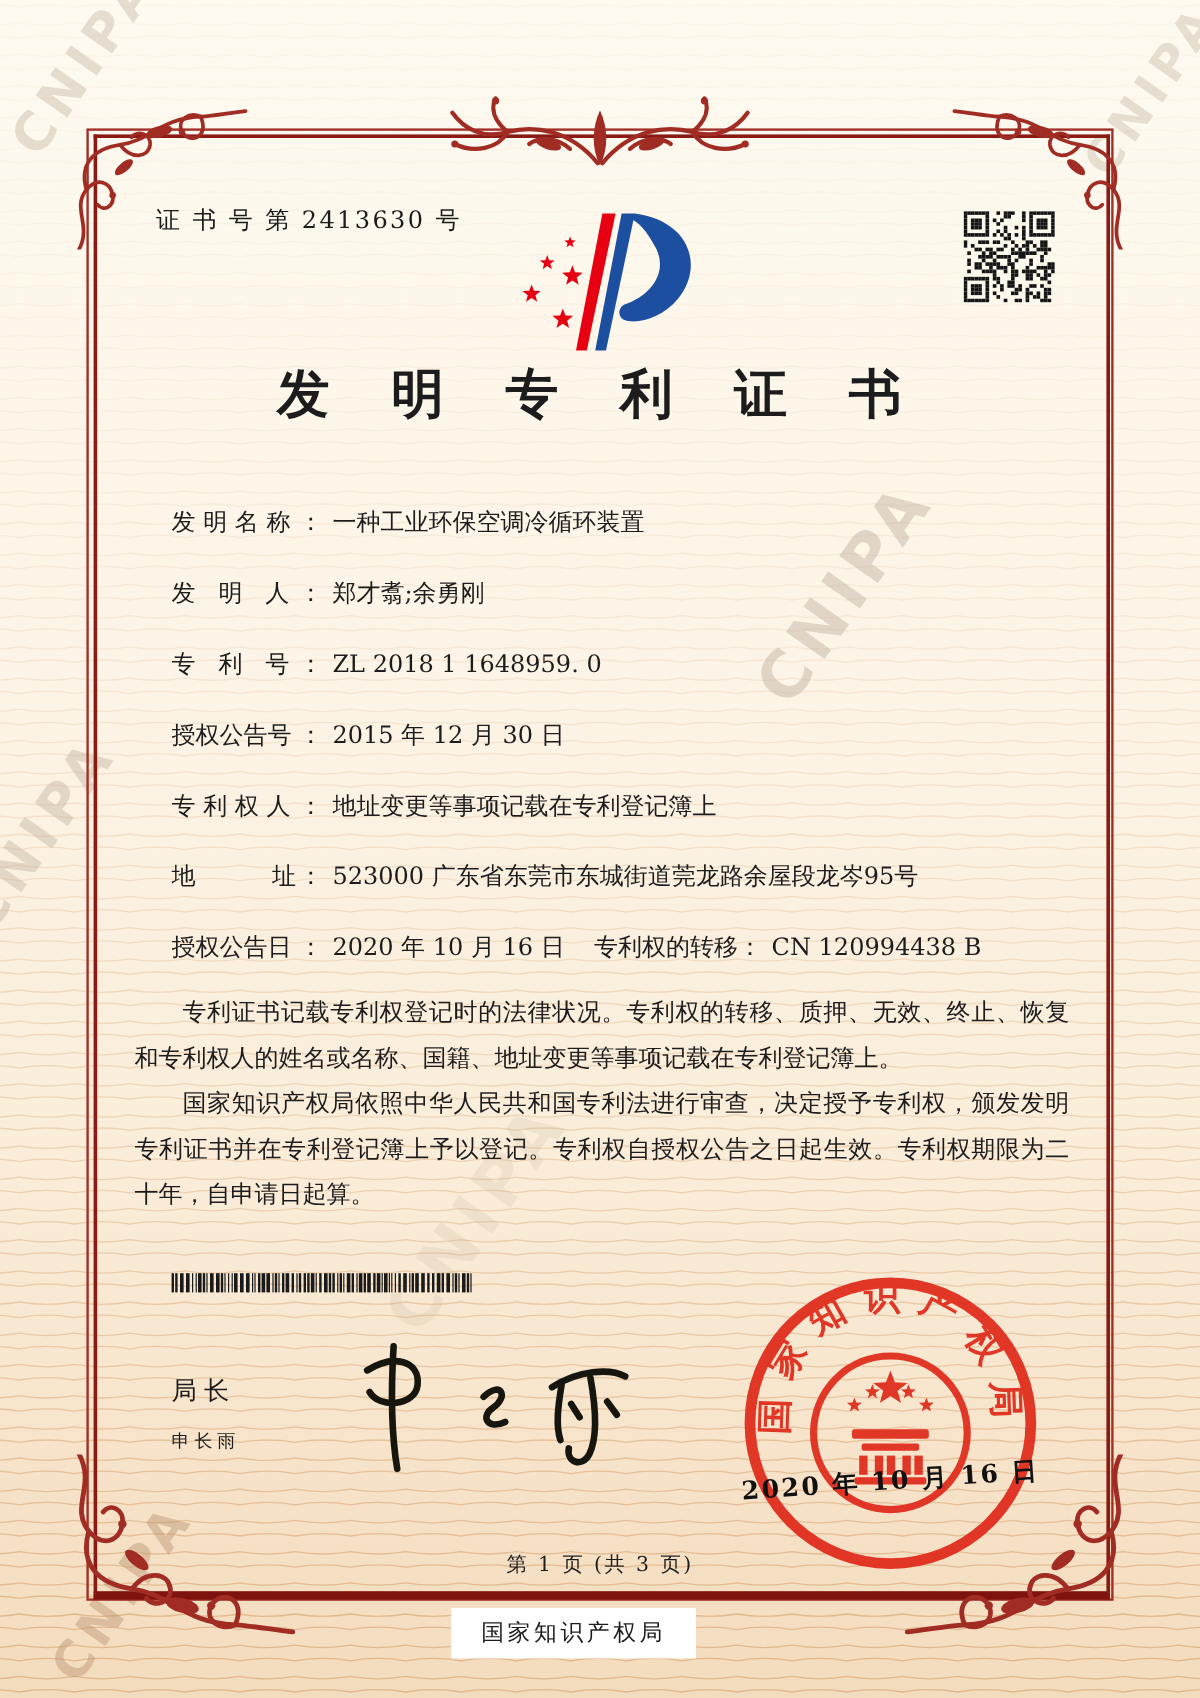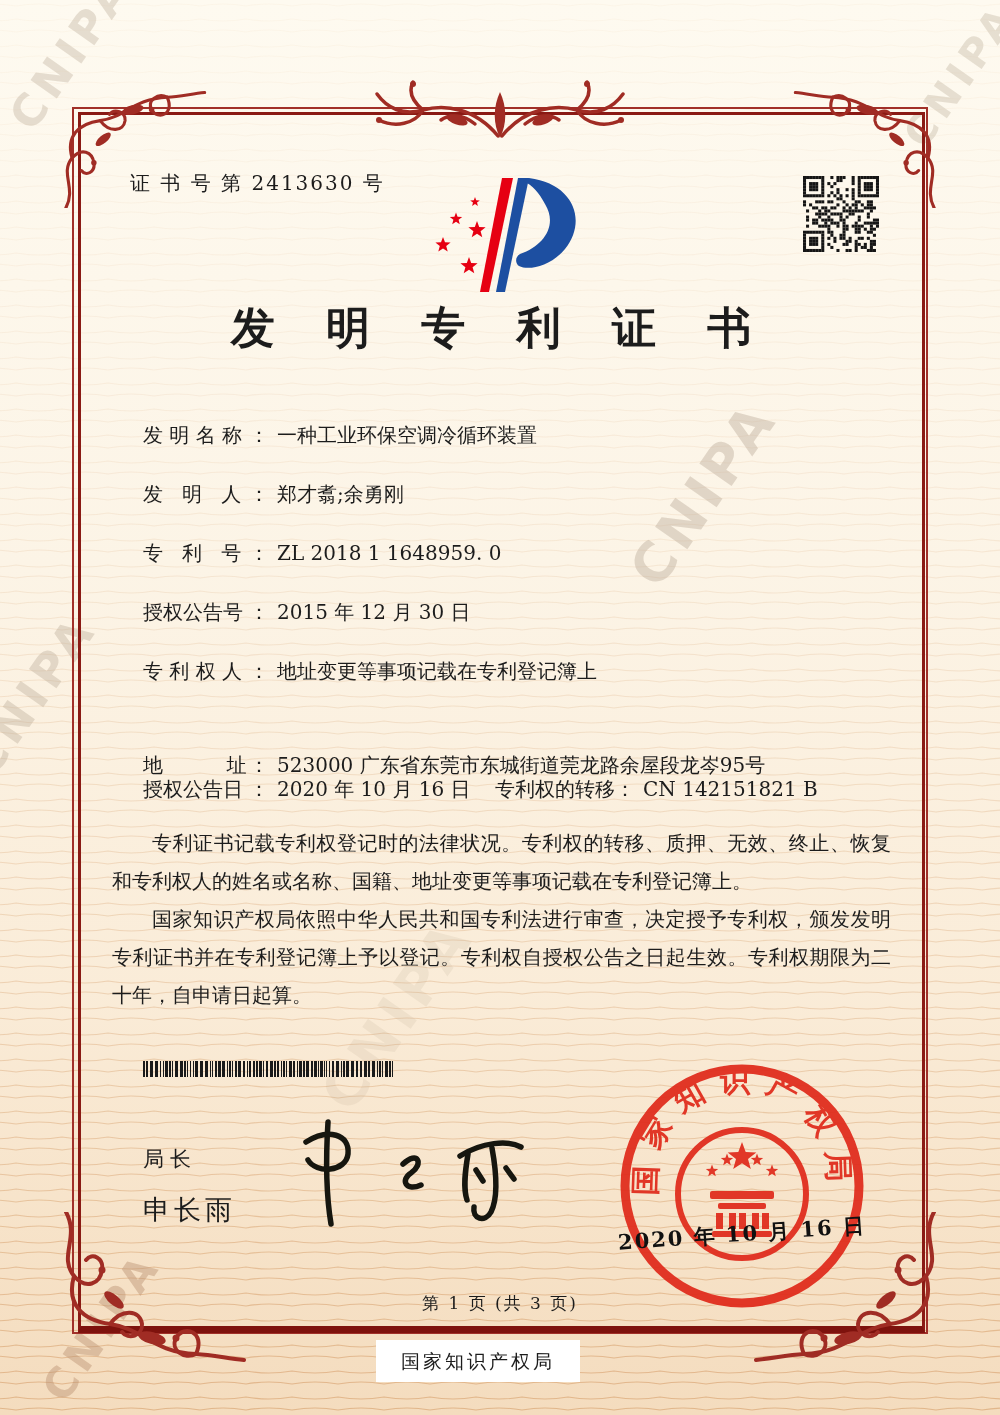--- a/index.html
+++ b/index.html
@@ -28,21 +28,21 @@
   
   .bodytext{left:112px;top:824px;width:779px;font-size:20px;line-height:38px;
             text-align:justify;z-index:4;}
   .bodytext p{margin:0;text-indent:2em;}
   
   #barcode{left:143px;top:1061px;width:256px;height:16px;z-index:4;font-size:0;white-space:nowrap;}
   #barcode i,#barcode u{display:inline-block;height:100%;}
   #barcode i{background:#1a1a1a;}
   
   .signer-title{left:143px;top:1145px;font-size:21px;letter-spacing:6px;z-index:4;}
-  .signer-name{left:143px;top:1192px;font-size:27px;letter-spacing:4px;z-index:4;font-family:Liberation Serif, serif;}
+  .signer-name{left:143px;top:1192px;font-size:15px;letter-spacing:4px;z-index:4;font-family:Liberation Serif, serif;}
   
   .seal-date{left:612px;top:1220px;width:260px;text-align:center;font-size:21px;font-weight:600;
              letter-spacing:2px;transform:rotate(-4deg);z-index:6;color:#111;}
   
   .pagenum{left:0;top:1292px;width:1000px;text-align:center;font-size:17px;letter-spacing:2px;z-index:4;}
   .notebox{left:376px;top:1340px;width:204px;height:42px;background:#ffffff;z-index:4;
            text-align:center;line-height:42px;font-size:19px;letter-spacing:3px;}
   svg{display:block;}
 </style>
 </head>
@@ -518,27 +518,27 @@
 </div>
 <div class="row" style="top:540px">
   <span class="lbl">专   利   号</span><span class="colon">：</span><span class="val">ZL 2018 1 1648959. 0</span>
 </div>
 <div class="row" style="top:599px">
   <span class="lbl">授权公告号</span><span class="colon">：</span><span class="val">2015 年 12 月 30 日</span>
 </div>
 <div class="row" style="top:658px">
   <span class="lbl">专 利 权 人</span><span class="colon">：</span><span class="val">地址变更等事项记载在专利登记簿上</span>
 </div>
-<div class="row" style="top:752px">
+<div class="row" style="top:717px">
   <span class="lbl">地          址</span><span class="colon">：</span><span class="val">523000 广东省东莞市东城街道莞龙路余屋段龙岑95号</span>
 </div>
 <div class="row" style="top:776px">
   <span class="lbl">授权公告日</span><span class="colon">：</span><span class="val">2020 年 10 月 16 日</span>
   <span class="grp2">
-    <span class="lbl" style="min-width:0">专利权的转移</span><span class="colon">：</span><span class="val">CN 142151821 B</span>
+    <span class="lbl" style="min-width:0">专利权的转移</span><span class="colon">：</span><span class="val">CN 120994438 B</span>
   </span>
 </div>
 
 <div class="abs bodytext">
   <p>专利证书记载专利权登记时的法律状况。专利权的转移、质押、无效、终止、恢复和专利权人的姓名或名称、国籍、地址变更等事项记载在专利登记簿上。</p>
   <p>国家知识产权局依照中华人民共和国专利法进行审查，决定授予专利权，颁发发明专利证书并在专利登记簿上予以登记。专利权自授权公告之日起生效。专利权期限为二十年，自申请日起算。</p>
 </div>
 
 <div id="barcode" class="abs"><i style="width:2px"></i><u style="width:1px"></u><i style="width:2px"></i><u style="width:2px"></u><i style="width:3px"></i><u style="width:2px"></u><i style="width:3px"></i><u style="width:2px"></u><i style="width:1px"></i><u style="width:2px"></u><i style="width:1px"></i><u style="width:1px"></u><i style="width:3px"></i><u style="width:1px"></u><i style="width:2px"></i><u style="width:1px"></u><i style="width:1px"></i><u style="width:2px"></u><i style="width:3px"></i><u style="width:2px"></u><i style="width:3px"></i><u style="width:1px"></u><i style="width:2px"></i><u style="width:1px"></u><i style="width:1px"></i><u style="width:2px"></u><i style="width:1px"></i><u style="width:2px"></u><i style="width:1px"></i><u style="width:1px"></u><i style="width:3px"></i><u style="width:2px"></u><i style="width:3px"></i><u style="width:2px"></u><i style="width:3px"></i><u style="width:2px"></u><i style="width:1px"></i><u style="width:1px"></u><i style="width:1px"></i><u style="width:2px"></u><i style="width:2px"></i><u style="width:1px"></u><i style="width:3px"></i><u style="width:1px"></u><i style="width:3px"></i><u style="width:2px"></u><i style="width:1px"></i><u style="width:1px"></u><i style="width:2px"></i><u style="width:1px"></u><i style="width:1px"></i><u style="width:2px"></u><i style="width:2px"></i><u style="width:1px"></u><i style="width:3px"></i><u style="width:2px"></u><i style="width:2px"></i><u style="width:2px"></u><i style="width:1px"></i><u style="width:1px"></u><i style="width:2px"></i><u style="width:2px"></u><i style="width:2px"></i><u style="width:1px"></u><i style="width:2px"></i><u style="width:1px"></u><i style="width:3px"></i><u style="width:1px"></u><i style="width:1px"></i><u style="width:2px"></u><i style="width:2px"></i><u style="width:2px"></u><i style="width:3px"></i><u style="width:1px"></u><i style="width:2px"></i><u style="width:1px"></u><i style="width:2px"></i><u style="width:2px"></u><i style="width:1px"></i><u style="width:1px"></u><i style="width:2px"></i><u style="width:1px"></u><i style="width:1px"></i><u style="width:2px"></u><i style="width:3px"></i><u style="width:1px"></u><i style="width:2px"></i><u style="width:2px"></u><i style="width:1px"></i><u style="width:1px"></u><i style="width:3px"></i><u style="width:1px"></u><i style="width:2px"></i><u style="width:1px"></u><i style="width:3px"></i><u style="width:2px"></u><i style="width:2px"></i><u style="width:1px"></u><i style="width:3px"></i><u style="width:1px"></u><i style="width:1px"></i><u style="width:1px"></u><i style="width:3px"></i><u style="width:1px"></u><i style="width:1px"></i><u style="width:1px"></u><i style="width:1px"></i><u style="width:2px"></u><i style="width:1px"></i><u style="width:2px"></u><i style="width:2px"></i><u style="width:2px"></u><i style="width:3px"></i><u style="width:2px"></u><i style="width:1px"></i><u style="width:1px"></u><i style="width:2px"></i><u style="width:1px"></u><i style="width:3px"></i><u style="width:2px"></u><i style="width:3px"></i><u style="width:2px"></u><i style="width:2px"></i><u style="width:2px"></u><i style="width:2px"></i><u style="width:2px"></u><i style="width:3px"></i><u style="width:1px"></u><i style="width:2px"></i><u style="width:2px"></u><i style="width:3px"></i><u style="width:2px"></u><i style="width:1px"></i><u style="width:1px"></u><i style="width:2px"></i><u style="width:1px"></u><i style="width:1px"></i><u style="width:2px"></u><i style="width:3px"></i><u style="width:1px"></u><i style="width:2px"></i><u style="width:1px"></u><i style="width:1px"></i><u style="width:2px"></u></div>
 

